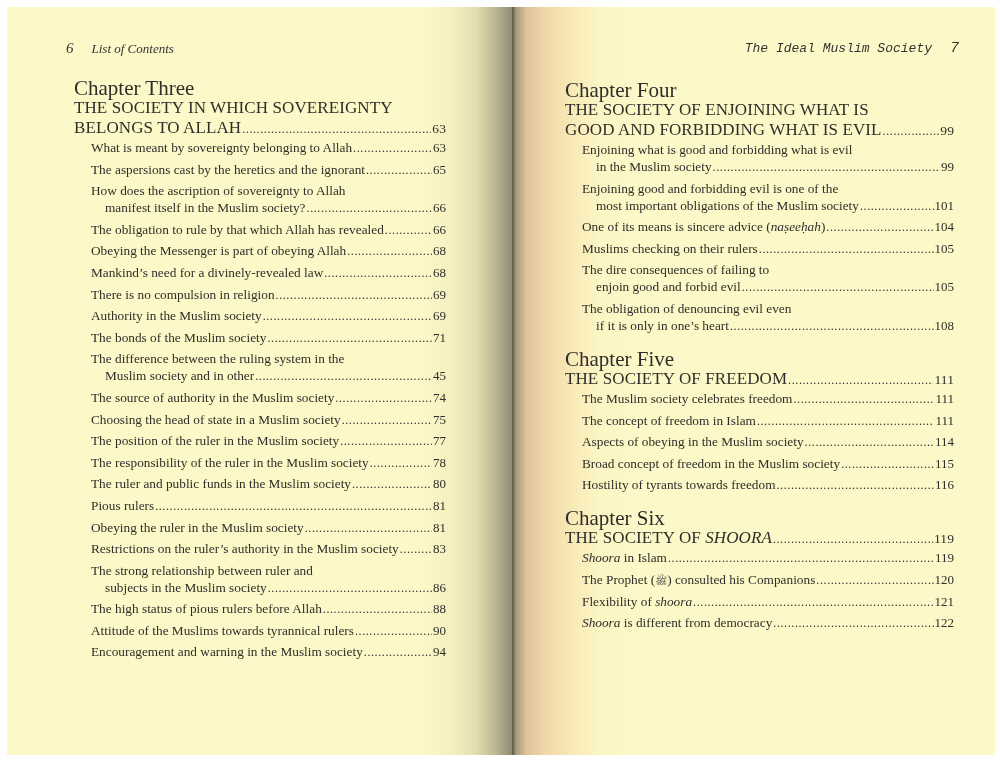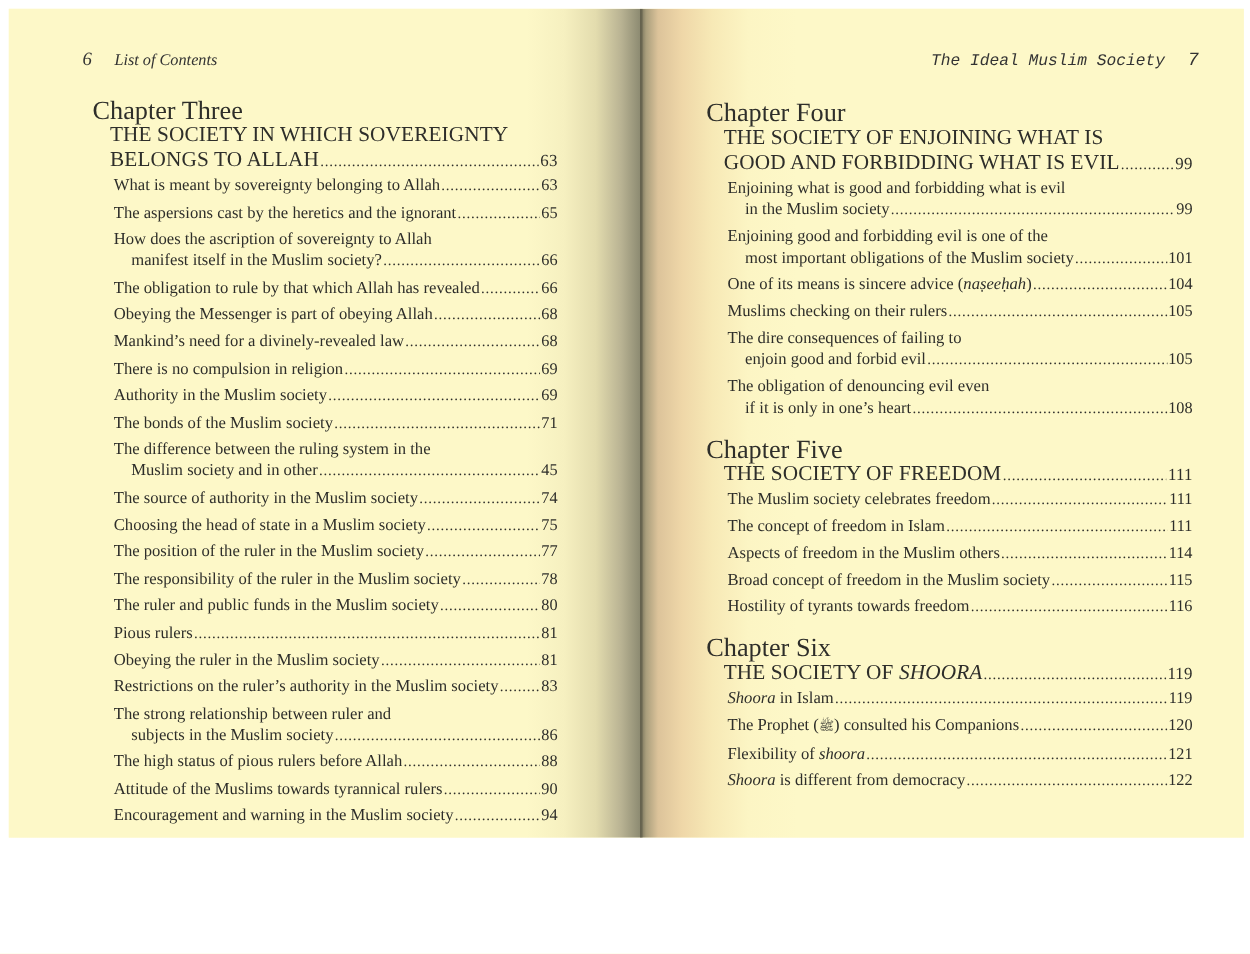--- a/index.html
+++ b/index.html
@@ -1,21 +1,21 @@
 <!DOCTYPE html>
 <html><head>
   <meta charset="utf-8">
   <style>
     html, body { margin: 0; padding: 0; }
     body {
       width: 1000px; height: 763px; background: #ffffff; position: relative; overflow: hidden;
       font-family: "Liberation Serif", "DejaVu Serif", serif; color: #2e2e2a;
     }
     .spread {
-      position: absolute; left: 7px; top: 7px; width: 988px; height: 663px;
+      position: absolute; left: 7px; top: 7px; width: 988px; height: 748px;
       background: #fdf8c6; overflow: hidden;
     }
     .page { position: absolute; top: 0; height: 748px; }
     .page-left { left: 0; width: 505px;
       background: linear-gradient(to right, #fdf8c8 0%, #fdf8c8 82%, #f6f0c0 88%, #e3dcae 93%, #b9b393 97%, #8d8b72 100%);
     }
     .page-right { left: 505px; width: 483px;
       background: linear-gradient(to right, #6f6c55 0%, #a99e7c 1%, #dcc39a 3%, #efd7a8 7%, #f7e9b6 12%, #fcf5c4 18%, #fdf8c8 26%, #fdf8c8 100%);
       font-family: Liberation Mono, monospace;
     }
@@ -26,21 +26,21 @@
     .rh-left { left: 59px; }
     .rh-left .num { margin-right: 18px; }
     .rh-right { right: 36px; text-align: right; }
     .rh-right .num { margin-left: 18px; }
 
     .toc { position: absolute; }
     .toc-left { left: 74px; top: 78px; width: 372px; }
     .toc-right { left: 565px; top: 80px; width: 389px; }
 
     .chapter-label { font-size: 21px; line-height: 20px; }
-    .chapter-title { font-size: 17px; line-height: 20px; letter-spacing: .1px; margin-left: 14px; }
+    .chapter-title { font-size: 17px; line-height: 20px; letter-spacing: .1px; }
     .chapter-title-row, .entry-last {
       display: flex; align-items: baseline; white-space: nowrap;
     }
     .dots { flex: 1; overflow: hidden; white-space: nowrap; margin: 0 1px; letter-spacing: .6px; font-size: 12px; }
     .dots::before { content: "..............................................................................................................................................................................."; }
     .pg { font-size: 13px; }
     .chapter-title-row .pg { font-size: 13.5px; }
 
     .entries { padding-left: 17px; }
     .toc-right .entries { padding-left: 17px; }
@@ -318,21 +318,21 @@
         </div>
         <div class="entry">
           <div class="entry-last">
             <span>The concept of freedom in Islam</span>
             <span class="dots"></span>
             <span class="pg">111</span>
           </div>
         </div>
         <div class="entry">
           <div class="entry-last">
-            <span>Aspects of freedom in the Muslim others</span>
+            <span>Aspects of obeying in the Muslim society</span>
             <span class="dots"></span>
             <span class="pg">114</span>
           </div>
         </div>
         <div class="entry">
           <div class="entry-last">
             <span>Broad concept of freedom in the Muslim society</span>
             <span class="dots"></span>
             <span class="pg">115</span>
           </div>

